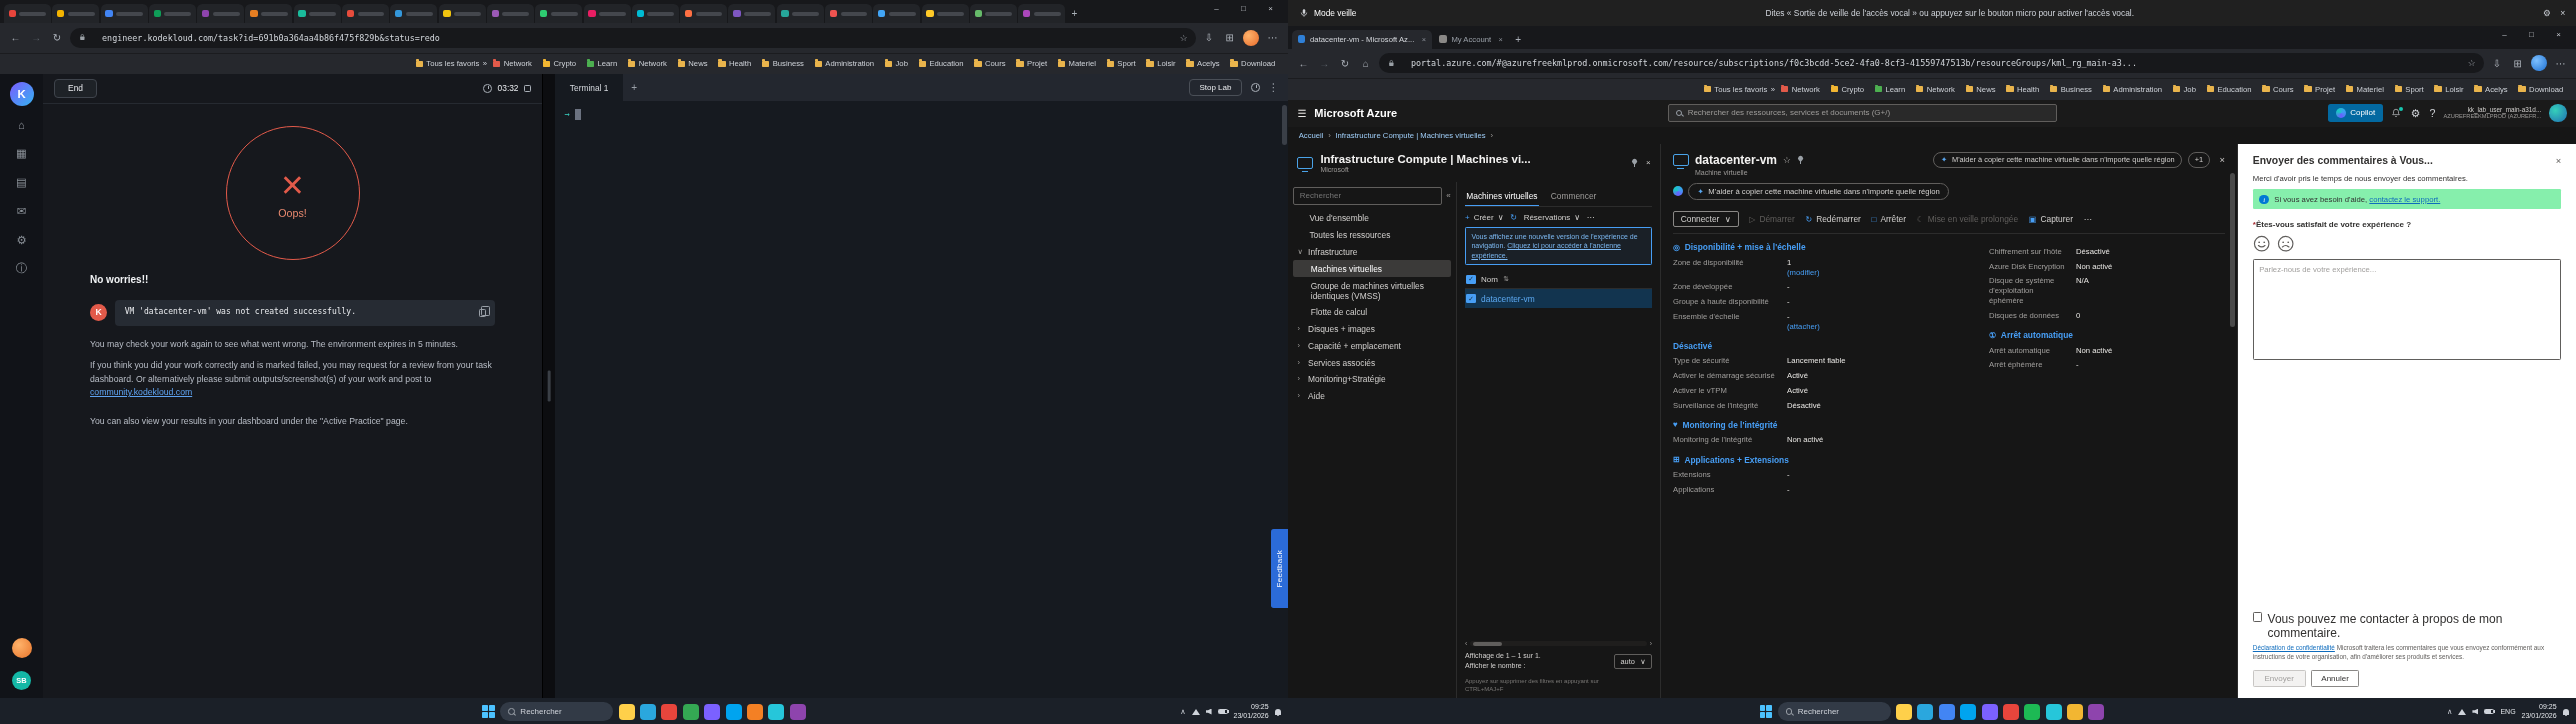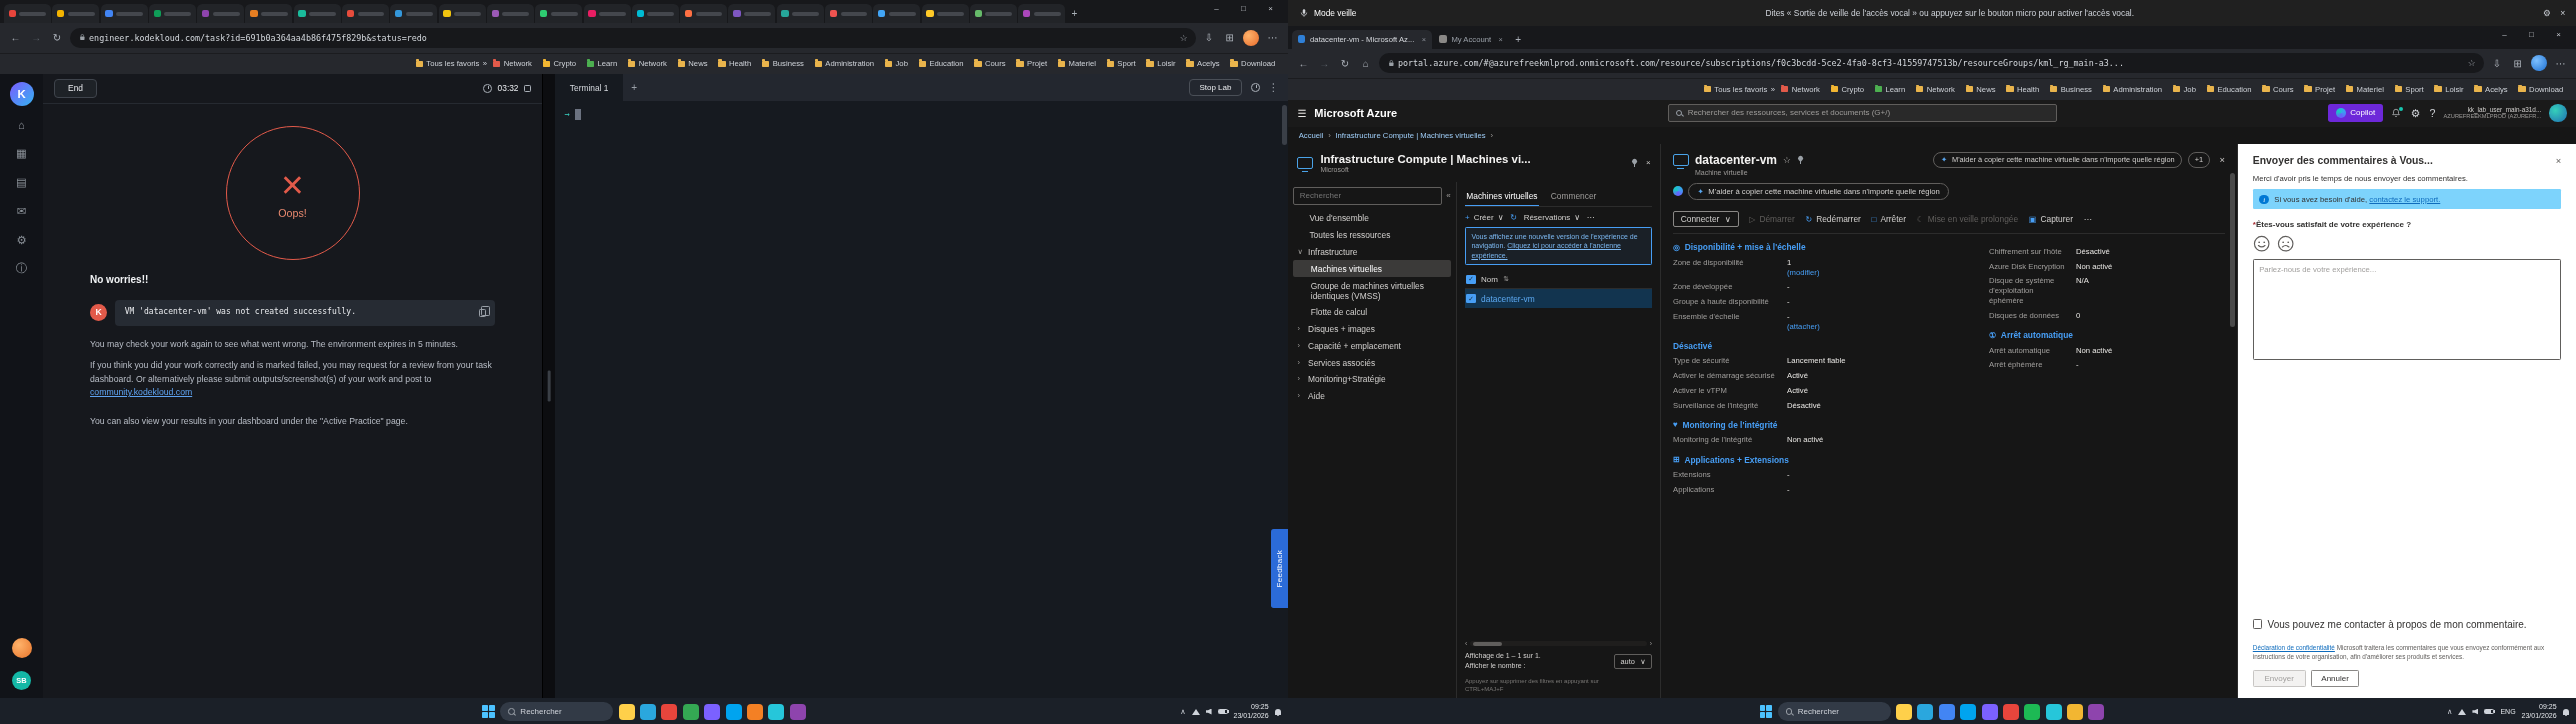--- a/index.html
+++ b/index.html
@@ -18,21 +18,21 @@
 .tabbar-sh{height:4px;flex:1;background:#44474d;border-radius:2px}
 .tab{height:19px;background:#26282d;border-radius:5.4px 5.4px 0 0;display:flex;align-items:center;gap:4.7px;padding:0 6px;color:#d4d7dc;font-size:7.7px;max-width:168px}
 .tab.inactive{background:transparent;color:#9aa0a8}
 .tab .x{color:#8b9098;font-size:7.4px;margin-left:2.7px}
 .newtab{width:16px;height:16px;color:#aab0b8;font-size:10px;display:flex;align-items:center;justify-content:center;margin-bottom:1.3px}
 .wincontrols{margin-left:auto;display:flex;align-self:flex-start}
 .wincontrols span{width:27px;height:17.4px;display:flex;align-items:center;justify-content:center;color:#c3c7cd;font-size:8px}
 .toolbar{height:29.5px;display:flex;align-items:center;gap:6px;padding:0 8px;background:#26282d}
 .navico{color:#aeb4bc;font-size:10px;width:14.8px;text-align:center}
 .navico.dim{color:#5c6168}
-.omnibox{flex:1;height:20px;background:#17181b;border-radius:10px;display:flex;align-items:center;gap:2px;padding:0 8px;min-width:0}
+.omnibox{flex:1;height:20px;background:#17181b;border-radius:10px;display:flex;align-items:center;gap:15px;padding:0 8px;min-width:0}
 .omnibox .url{color:#d2d6db;font-size:8.4px;font-family:"DejaVu Sans Mono",monospace}
 .omnibox .star{margin-left:auto;color:#aeb4bc;font-size:8.7px}
 .avatar{width:16px;height:16px;border-radius:50%;flex:none}
 .av-orange{background:radial-gradient(circle at 35% 35%,#ffb36b,#e86a2a)}
 .av-blue{background:radial-gradient(circle at 35% 35%,#7cc0ff,#1d6fd1)}
 .bookmarks{height:21.5px;background:#26282d;display:flex;align-items:center;gap:1.3px;padding:0 8px;border-top:0.7px solid #1b1c1f}
 .bm{display:flex;align-items:center;gap:3.4px;padding:2px 4.7px;border-radius:2.7px;flex:none}
 .bm-ico{width:7.4px;height:6px;border-radius:0.7px;position:relative}
 .bm-ico::before{content:'';position:absolute;top:-1.3px;left:0;width:3.4px;height:1.3px;background:inherit;border-radius:0.7px 0.7px 0 0}
 .bm-label{color:#ced2d8;font-size:7.7px}
@@ -108,21 +108,21 @@
 .vb-mode{display:flex;align-items:center;gap:5.4px;font-size:8.4px;color:#fff}
 .vb-msg{flex:1;text-align:center;font-size:8.4px;color:#cfd3da}
 .vb-icons{display:flex;align-items:center;gap:9.4px;color:#cfd3da;font-size:8.7px}
 
 
 .azure{flex:1;display:flex;flex-direction:column;background:#161616;min-height:0}
 .az-top{height:27px;background:#1a1a1a;display:flex;align-items:center;gap:8px;padding:0 9.4px;flex:none}
 .az-burger{color:#e8e6e3;font-size:10px}
 .az-brand{color:#fff;font-size:11px;font-weight:bold;white-space:nowrap}
 .az-search{flex:1;max-width:389px;height:17.4px;margin:0 auto;background:#292929;border:0.7px solid #605e5c;border-radius:2px;display:flex;align-items:center;gap:5.4px;padding:0 6.7px;color:#9d9b99;font-size:8px}
-.az-copilot{height:17.4px;display:flex;align-items:center;gap:4.7px;background:#6d28d9;border-radius:2.7px;padding:0 8px;color:#fff;font-size:8px}
+.az-copilot{height:17.4px;display:flex;align-items:center;gap:4.7px;background:#0369a1;border-radius:2.7px;padding:0 8px;color:#fff;font-size:8px}
 .i-copilot{width:10px;height:10px;border-radius:50%;background:conic-gradient(from 180deg,#6a5cff,#18c9c2,#3aa2f0,#6a5cff)}
 .az-topicos{display:flex;align-items:center;gap:9.4px;color:#d0d3d8}
 .bell-wrap{position:relative}
 .bell-dot{position:absolute;top:-1.3px;right:-2px;width:4.7px;height:4.7px;border-radius:50%;background:#16c6b0}
 .az-acct{text-align:right;color:#d2d0ce;line-height:7.4px}
 .az-acct .l1{font-size:6.4px}.az-acct .l2{font-size:5.7px;color:#9d9b99}
 .az-avatar{width:17.4px;height:17.4px;border-radius:50%;background:radial-gradient(circle at 35% 35%,#35d0ba,#1f6fb2)}
 .az-crumb{height:17.4px;display:flex;align-items:center;gap:4.7px;padding:0 10.7px;font-size:7.7px;color:#9d9b99;background:#161616;flex:none}
 .az-crumb .link{color:#9fcdf7}
 .az-body{flex:1;display:flex;min-height:0}
@@ -195,31 +195,31 @@
 .f-val{color:#e8e6e3}
 .f-link{color:#479ef5}
 .bl-scroll{position:absolute;right:2px;top:29.5px;width:4.7px;height:154px;background:#4a4a4a;border-radius:2.7px}
 
 
 .az-fb{flex:1;background:#fff;color:#323130;display:flex;flex-direction:column;padding:10.7px 14.8px;min-width:0}
 .fb-titlerow{display:flex;align-items:center;flex:none}
 .fb-title{font-size:10.4px;font-weight:bold}
 .fb-x{margin-left:auto;color:#605e5c;font-size:9.4px}
 .fb-thanks{font-size:7.7px;margin:8px 0 6.7px}
-.fb-info{display:flex;gap:5.4px;align-items:center;background:#7dd3fc;padding:5.4px 6.7px;font-size:7.7px;border-radius:1.3px;flex:none}
+.fb-info{display:flex;gap:5.4px;align-items:center;background:#86efac;padding:5.4px 6.7px;font-size:7.7px;border-radius:1.3px;flex:none}
 .fb-info .i{width:9.4px;height:9.4px;border-radius:50%;background:#0078d4;color:#fff;font-size:6.7px;display:flex;align-items:center;justify-content:center;font-style:italic;font-family:"Liberation Serif",serif;flex:none}
 .fb-info .lk{color:#0f6cbd;text-decoration:underline}
 .fb-q{margin:10.7px 0 5.4px;font-size:8px;font-weight:bold}
 .fb-q .req{color:#a4262c}
 .fb-smilies{display:flex;gap:6.7px;margin-bottom:6.7px}
 .smiley{width:17.4px;height:17.4px}
 .fb-area{height:101px;border:0.7px solid #605e5c;border-radius:1.3px;resize:none;font-size:7.7px;padding:5.4px;color:#323130;font-family:"Liberation Sans",sans-serif;flex:none}
 .fb-area::placeholder{color:#a19f9d}
 .fb-fill{flex:1}
-.fb-check{display:flex;gap:5.4px;align-items:flex-start;font-size:10px;margin-bottom:14px}
+.fb-check{display:flex;gap:5.4px;align-items:flex-start;font-size:12px;margin-bottom:4px}
 .cb-empty{width:9.4px;height:9.4px;border:0.7px solid #605e5c;border-radius:1.3px;background:#fff;flex:none}
 .fb-privacy{font-size:6.4px;color:#605e5c;line-height:8.7px;margin-bottom:8px}
 .fb-privacy .lk{color:#0f6cbd;text-decoration:underline}
 .fb-btns{display:flex;gap:5.4px;flex:none}
 .btn-send{background:#f3f2f1;color:#a19f9d;border:0.7px solid #c8c6c4;border-radius:1.3px;padding:3.4px 10.7px;font-size:8px}
 .btn-cancel{background:#fff;color:#323130;border:0.7px solid #8a8886;border-radius:1.3px;padding:3.4px 9.4px;font-size:8px}
 </style>
 </head>
 <body>
 

